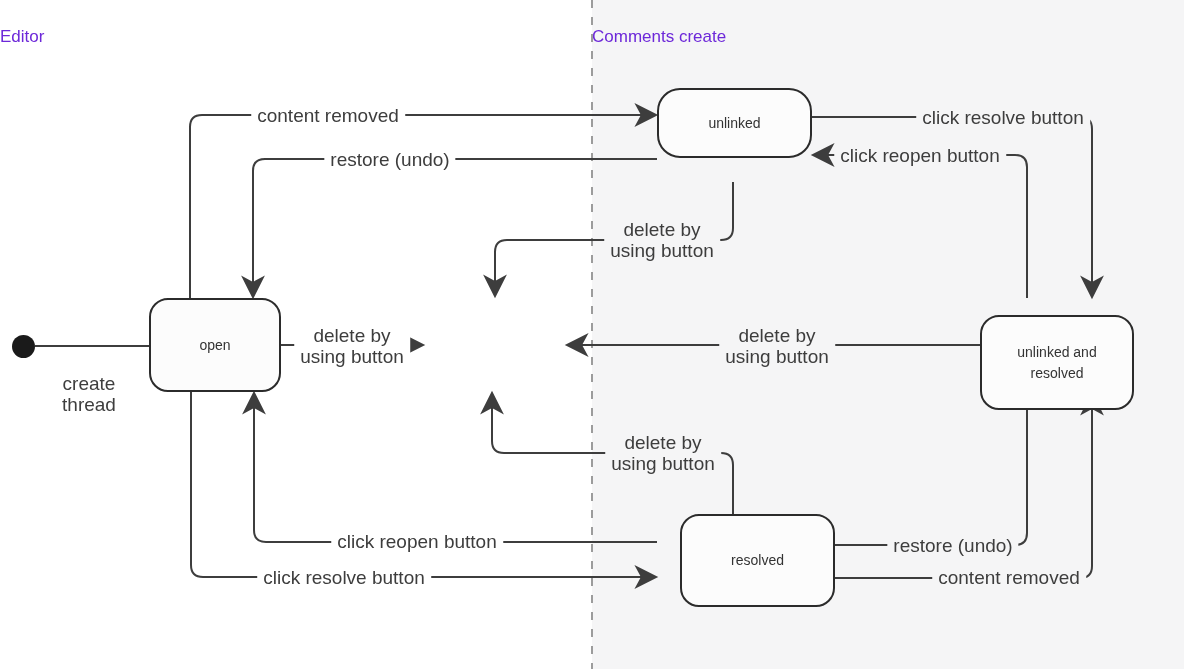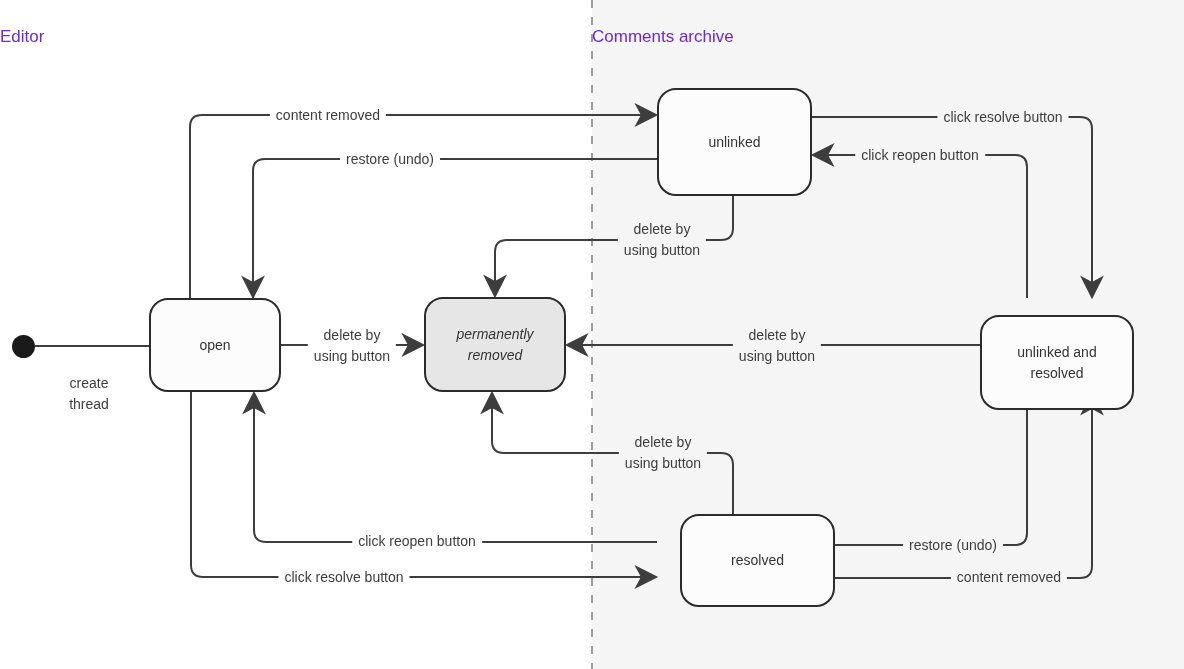--- a/index.html
+++ b/index.html
@@ -36,35 +36,35 @@
   .initial-dot {
     position: absolute; left: 12px; top: 335px;
     width: 23px; height: 23px; border-radius: 50%;
     background: #1a1a1a;
   }
   .elabel {
     position: absolute;
     transform: translate(-50%, -50%);
     white-space: pre-line;
     text-align: center;
-    font-size: 14px; line-height: 21px; color: #3d3d3d;
+    font-size: 19px; line-height: 21px; color: #3d3d3d;
     padding: 0 6px;
   }
   .bg-e { background: #ffffff; }
   .bg-a { background: #f5f5f6; }
 </style>
 </head>
 <body>
 
 <div class="canvas">
 
   <div class="archive-bg"></div>
 
   <div class="region-title t-editor">Editor</div>
-  <div class="region-title t-archive">Comments archive</div>
+  <div class="region-title t-archive">Comments create</div>
 
   <svg class="edges-svg" width="1184" height="669" viewBox="0 0 1184 669">
     <defs>
       <marker id="arrow" viewBox="0 0 12 12" refX="10" refY="6" markerWidth="13" markerHeight="13" orient="auto-start-reverse">
         <path d="M0.5,0.5 L11.5,6 L0.5,11.5 L3.5,6 Z" fill="#3d3d3d"></path>
       </marker>
     </defs>
 
     <line x1="592" y1="0" x2="592" y2="669" stroke="#9c9c9c" stroke-width="2" stroke-dasharray="8 9"></line>
 
@@ -103,25 +103,22 @@
   <span class="elabel bg-a" style="left:1009px;top:577px;">content removed</span>
   <span class="elabel bg-e" style="left:417px; top:541px;">click reopen button</span>
   <span class="elabel bg-e" style="left:344px; top:577px;">click resolve button</span>
 
   <div class="initial-dot"></div>
 
   <div class="state" style="left:149px; top:298px; width:132px; height:94px;">
     <span>open</span>
   </div>
 
-  <div class="state removed" style="left:424px; top:297px; width:142px; height:95px;">
-    <span>permanently removed</span>
-  </div>
 
-  <div class="state" style="left:657px; top:88px; width:155px; height:108px;">
+  <div class="state" style="left:657px; top:88px; width:155px; height:70px;border-radius:23px;">
     <span>unlinked</span>
   </div>
 
   <div class="state" style="left:657px; top:514px; width:155px; height:93px;margin-left:23px;">
     <span>resolved</span>
   </div>
 
   <div class="state" style="left:980px; top:315px; width:154px; height:95px;">
     <span>unlinked and resolved</span>
   </div>

